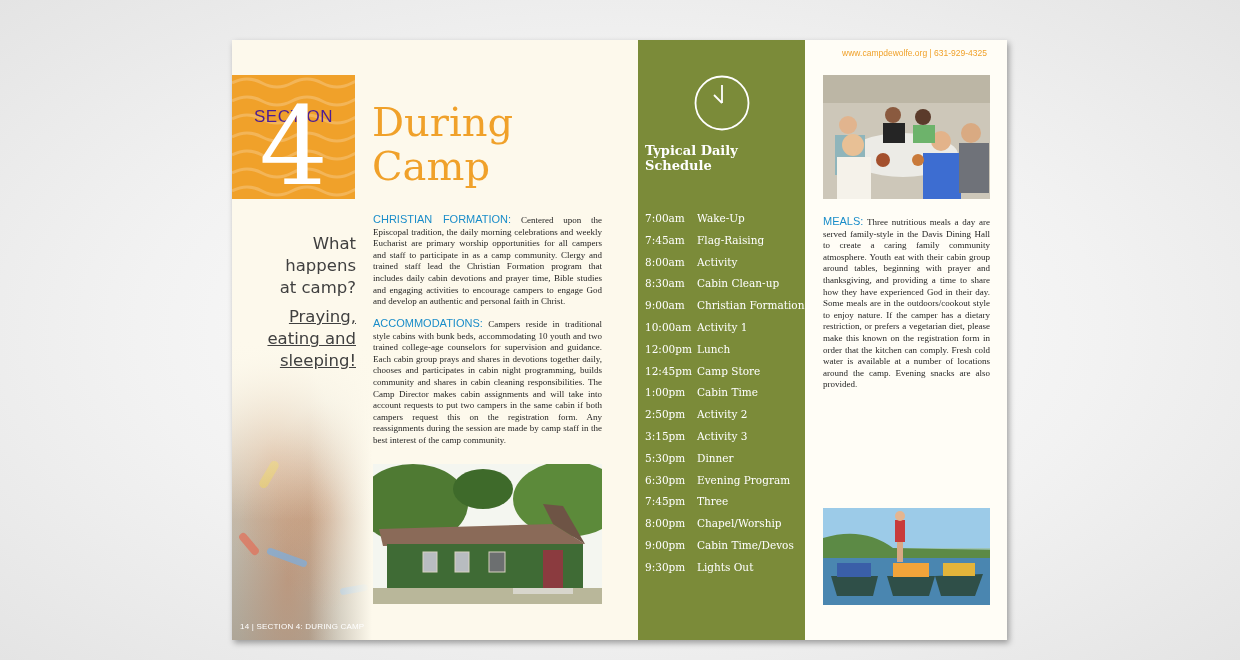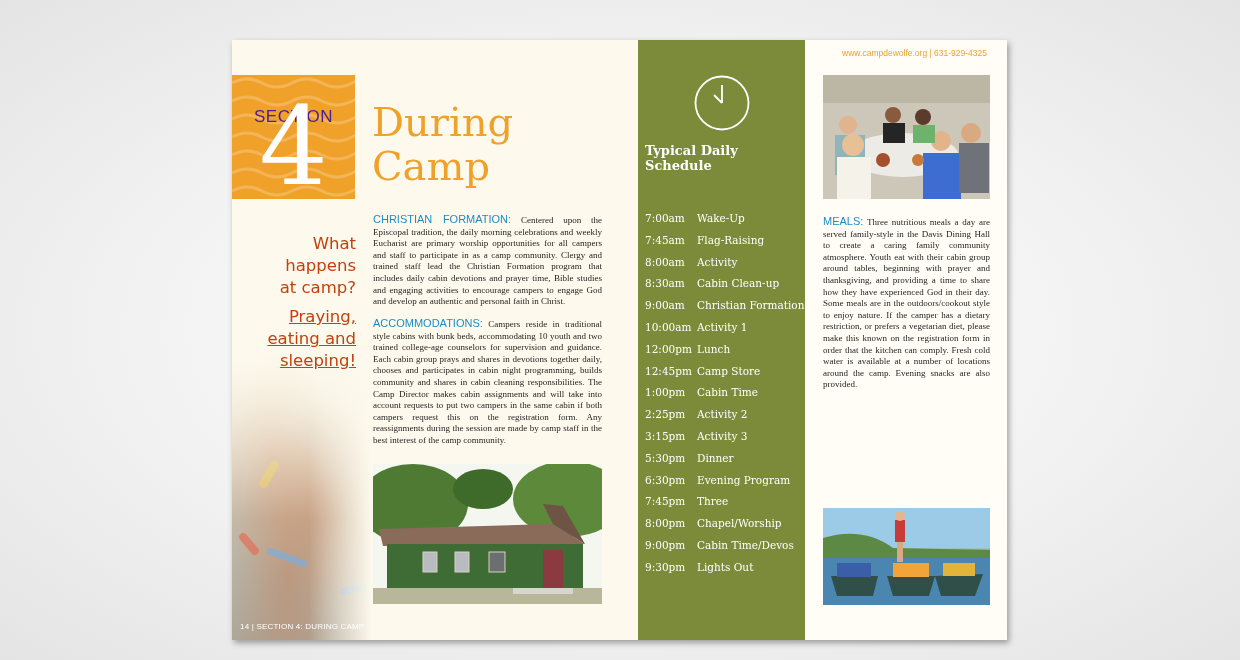--- a/index.html
+++ b/index.html
@@ -52,21 +52,21 @@
     color:#fff; font-size:108px; line-height:120px;
     font-family:"DejaVu Serif", serif;
   }
   .page-title {
     position:absolute; left:140px; top:60px; color:#f0a12a;
     font-family:"DejaVu Serif", serif; font-size:40px; line-height:44px;
     font-weight:normal;
   }
   .pull-quote {
     position:absolute; right:282px; width:120px; text-align:right;
-    color:#c2410c; font-size:16.5px; line-height:22px;
+    color:#404040; font-size:16.5px; line-height:22px;
     font-family:"DejaVu Sans", sans-serif;
   }
   .pq1 { top:193px; }
   .pq2 { top:266px;text-decoration:underline; }
   .body-col {
     position:absolute; left:141px; width:229px;
     font-family:"Liberation Serif", serif; font-size:9px; line-height:11.6px;
     color:#1f1f1f; text-align:justify;
   }
   .lead { color:#1a8dc9; font-family:"Liberation Sans", sans-serif; font-size:11px;margin-top:36px; }
@@ -233,21 +233,21 @@
           </div>
           <div class="sched-row">
             <div class="sched-time">12:45pm</div>
             <div class="sched-act">Camp Store</div>
           </div>
           <div class="sched-row">
             <div class="sched-time">1:00pm</div>
             <div class="sched-act">Cabin Time</div>
           </div>
           <div class="sched-row">
-            <div class="sched-time">2:25pm</div>
+            <div class="sched-time">2:50pm</div>
             <div class="sched-act">Activity 2</div>
           </div>
           <div class="sched-row">
             <div class="sched-time">3:15pm</div>
             <div class="sched-act">Activity 3</div>
           </div>
           <div class="sched-row">
             <div class="sched-time">5:30pm</div>
             <div class="sched-act">Dinner</div>
           </div>

